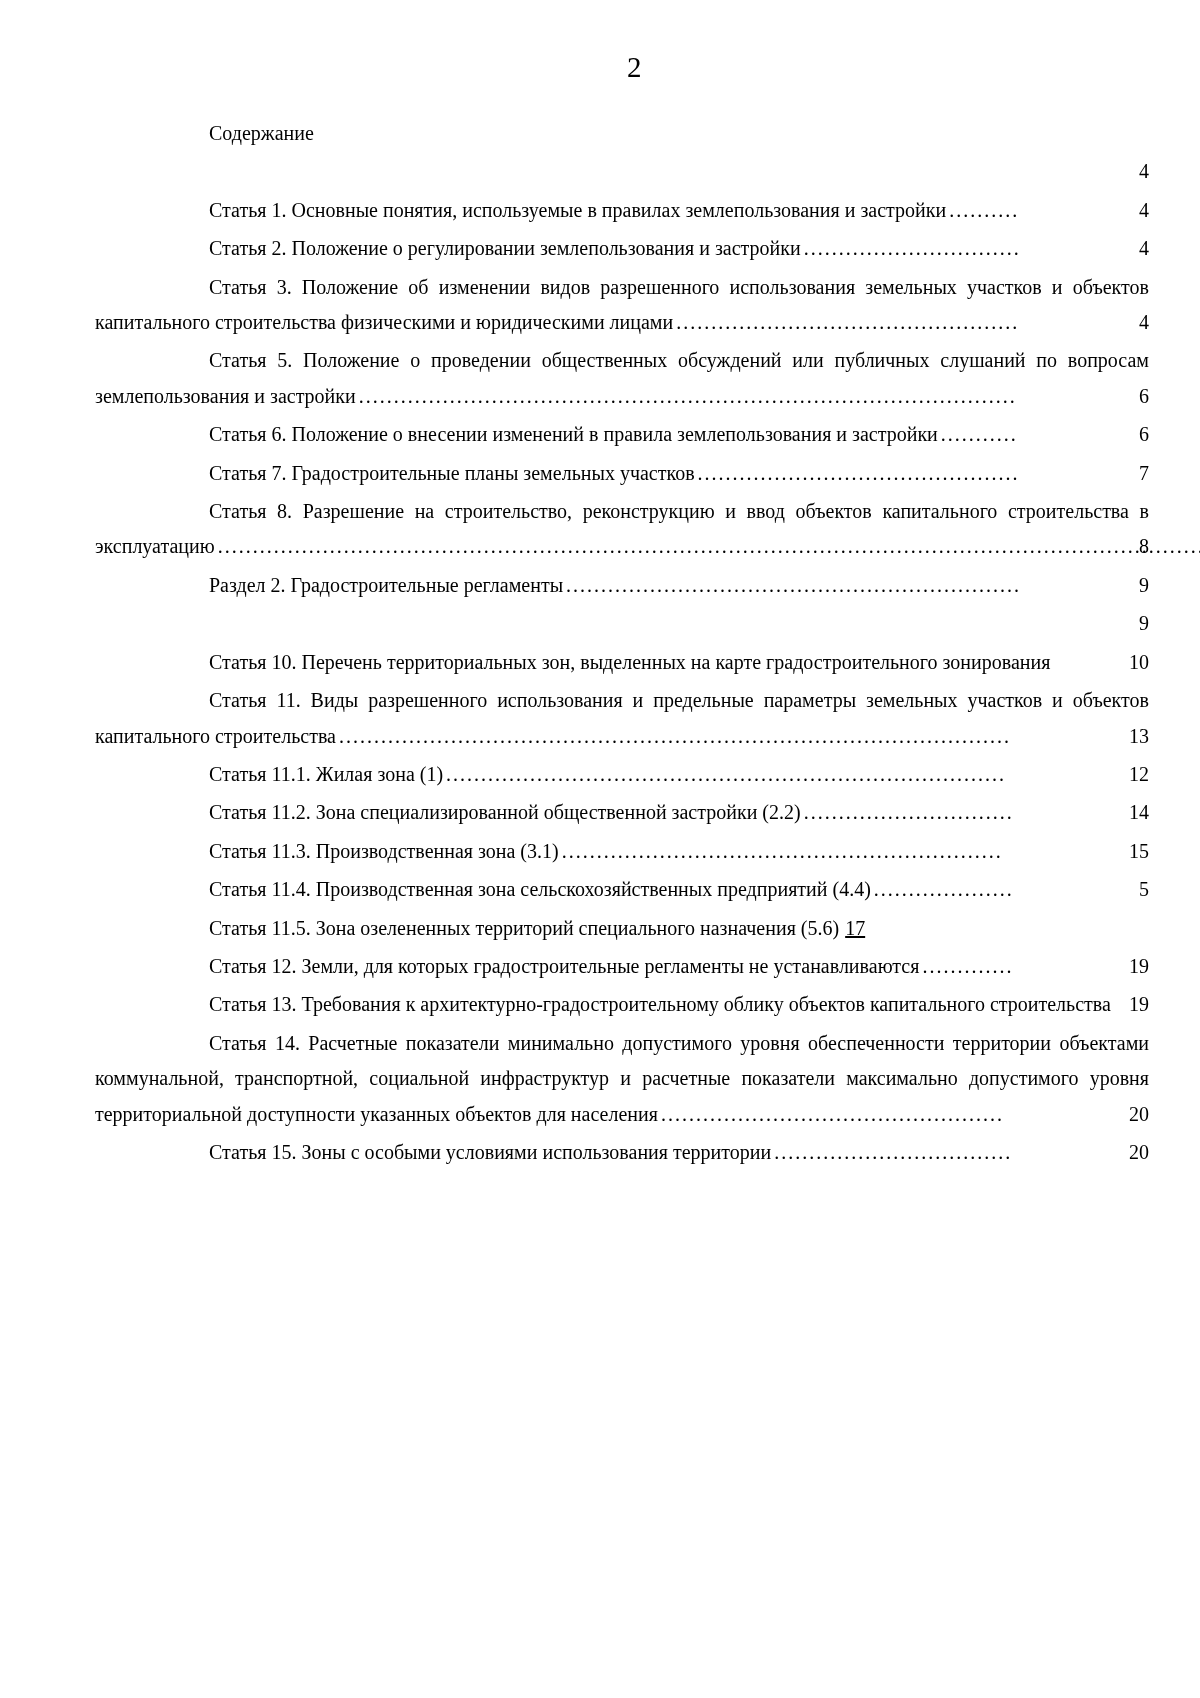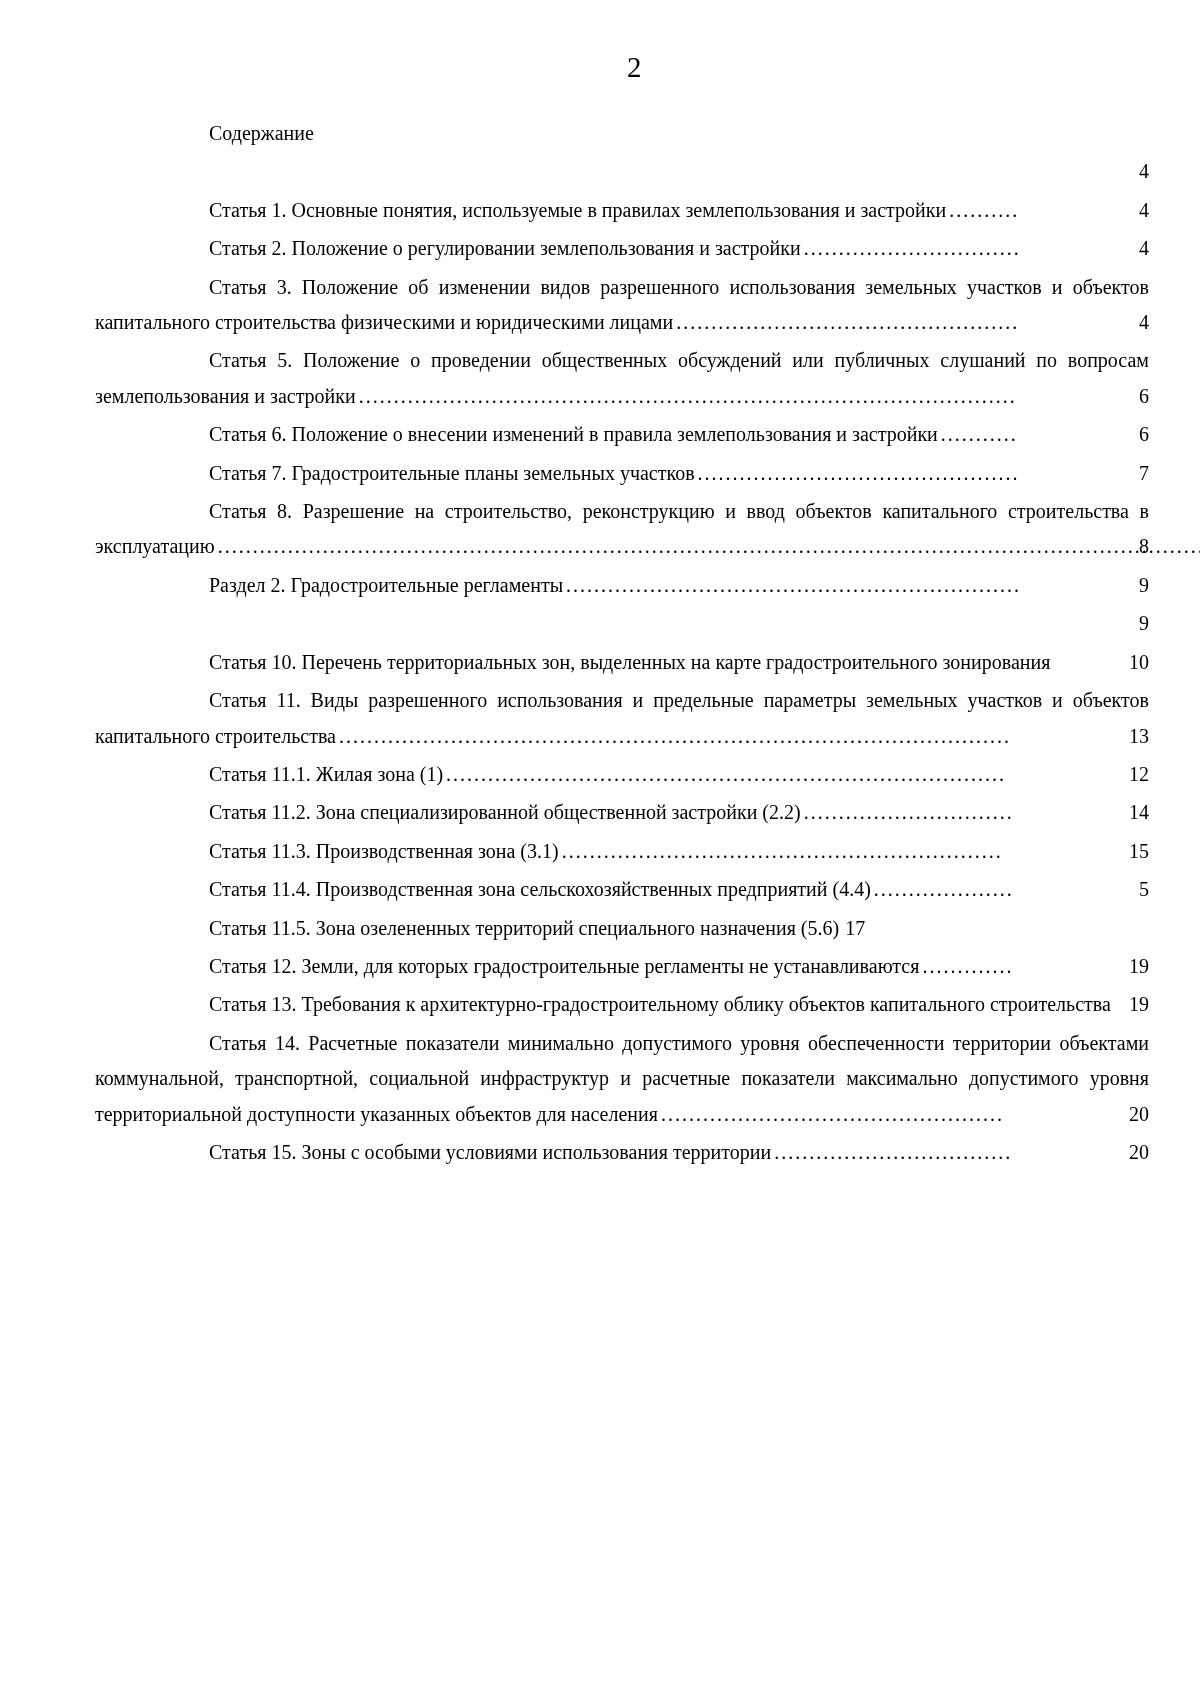--- a/index.html
+++ b/index.html
@@ -39,21 +39,21 @@
     padding-left: 3px;
     white-space: nowrap;
   }
   .num {
     position: absolute;
     right: 0;
     bottom: 0;
     line-height: 35.4px;
   }
   p.toc.nodots .num { position: static; }
-  p.toc.spaced .num { padding-left: 0.3em; }
+  p.toc.spaced .num { padding-left: 0.3em; text-decoration: underline; }
 </style>
 </head>
 <body>
 
 <div class="page">
   <div class="page-number">2</div>
   <div class="content">
     <p class="toc"><span>Содержание</span></p>
     <p class="toc"><span class="leader"></span><span class="num">4</span></p>
     <p class="toc"><span>Статья 1. Основные понятия, используемые в правилах землепользования и застройки</span><span class="leader">..........</span><span class="num">4</span></p>

